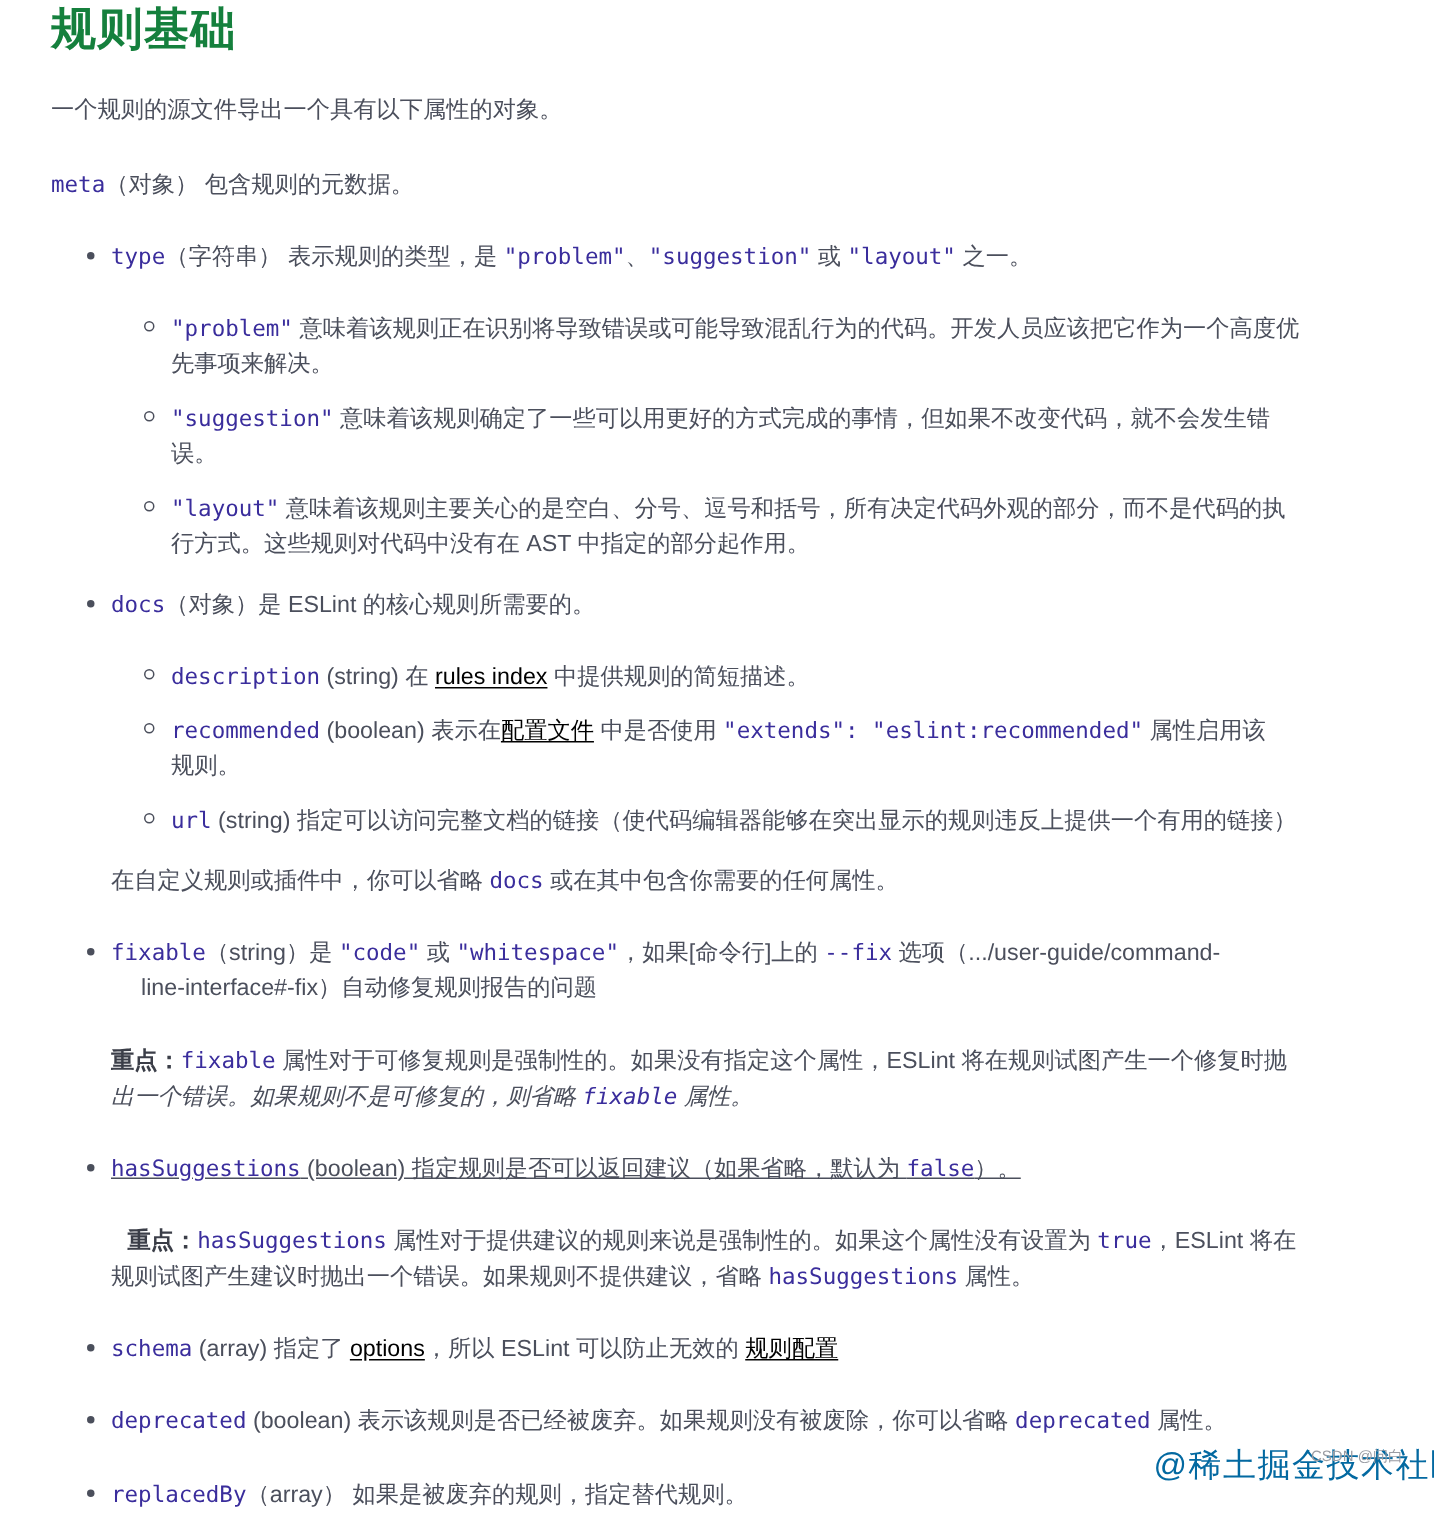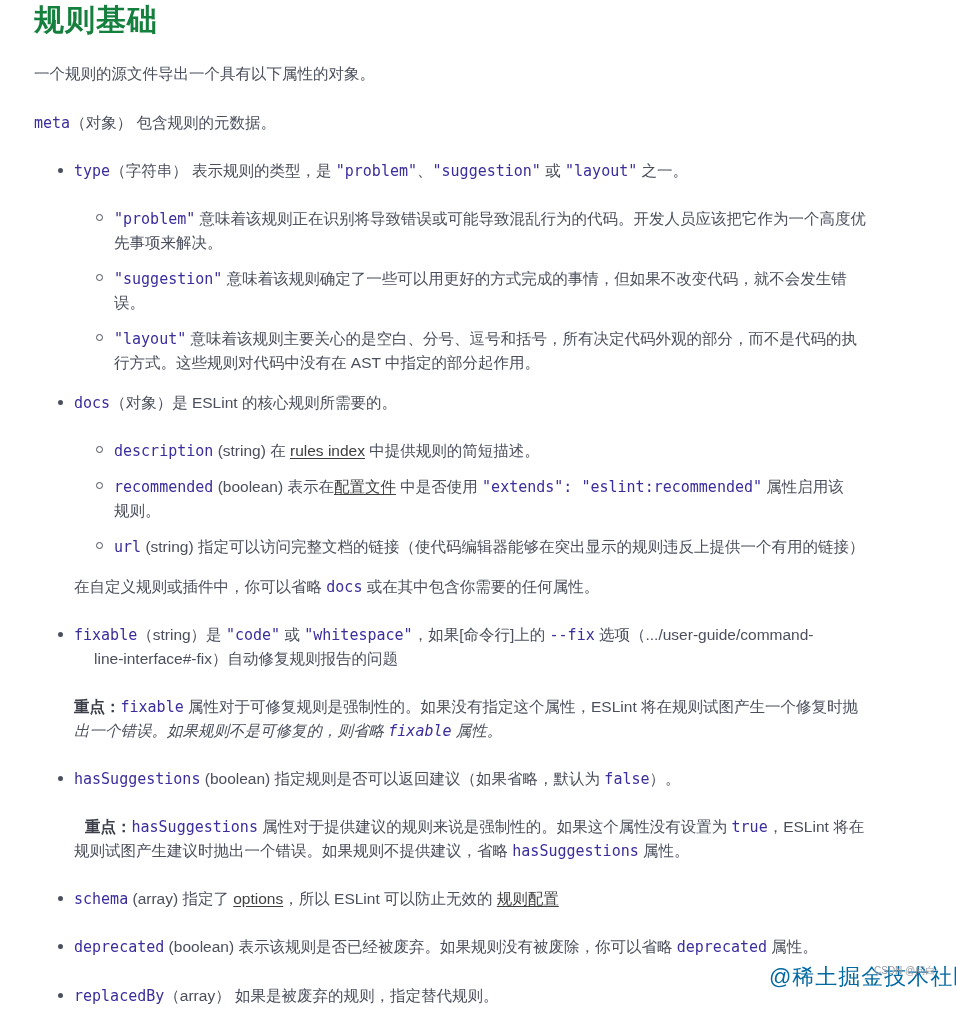--- a/index.html
+++ b/index.html
@@ -12,21 +12,21 @@
   h1 {
     margin: 0; position: absolute; top: 2px; left: 0;
     font-size: 30px; font-weight: 700; color: #15803d; line-height: 36px;
     letter-spacing: 1px;
   }
   .line { position: absolute; white-space: nowrap; line-height: 24px; }
   code, .code {
     font-family: "DejaVu Sans Mono", "Liberation Mono", monospace;
     color: #3a2d9c; font-size: 15px;
   }
-  a.link { color: #404040; text-decoration: underline; text-underline-offset: 2px; }
+  a.link { color: #000000; text-decoration: underline; text-underline-offset: 2px; }
   .bullet {
     position: absolute; width: 5px; height: 5px; border-radius: 50%;
     background: #4b4f5c;
   }
   .circle {
     position: absolute; width: 5px; height: 5px; border-radius: 50%;
     border: 1px solid #4b4f5c; background: transparent;
   }
   .watermark1 {
     position: absolute; left: 769px; top: 962px; font-size: 22px;
@@ -104,21 +104,21 @@
   <div class="line" style="top:647px;left:40px;margin-left:20px;">line-interface#-fix）自动修复规则报告的问题</div>
 
   <div class="line" style="top:695px;left:40px;">
     <b style="color:#3b3e48;">重点：</b><code>fixable</code><span> 属性对于可修复规则是强制性的。如果没有指定这个属性，ESLint 将在规则试图产生一个修复时抛</span>
   </div>
   <div class="line" style="top:719px;left:40px;font-style:italic;">
     <span>出一个错误。如果规则不是可修复的，则省略 </span><code>fixable</code><span> 属性。</span>
   </div>
 
   <span class="bullet" style="top:776px;left:24px;"></span>
-  <div class="line" style="top:767px;left:40px;">
+  <div class="line" style="top:767px;left:40px;text-decoration:underline;">
     <code>hasSuggestions</code><span> (boolean) 指定规则是否可以返回建议（如果省略，默认为 </span><code>false</code><span>）。</span>
   </div>
 
   <div class="line" style="top:815px;left:40px;margin-left:11px;">
     <b style="color:#3b3e48;">重点：</b><code>hasSuggestions</code><span> 属性对于提供建议的规则来说是强制性的。如果这个属性没有设置为 </span><code>true</code><span>，ESLint 将在</span>
   </div>
   <div class="line" style="top:839px;left:40px;">
     <span>规则试图产生建议时抛出一个错误。如果规则不提供建议，省略 </span><code>hasSuggestions</code><span> 属性。</span>
   </div>
 

